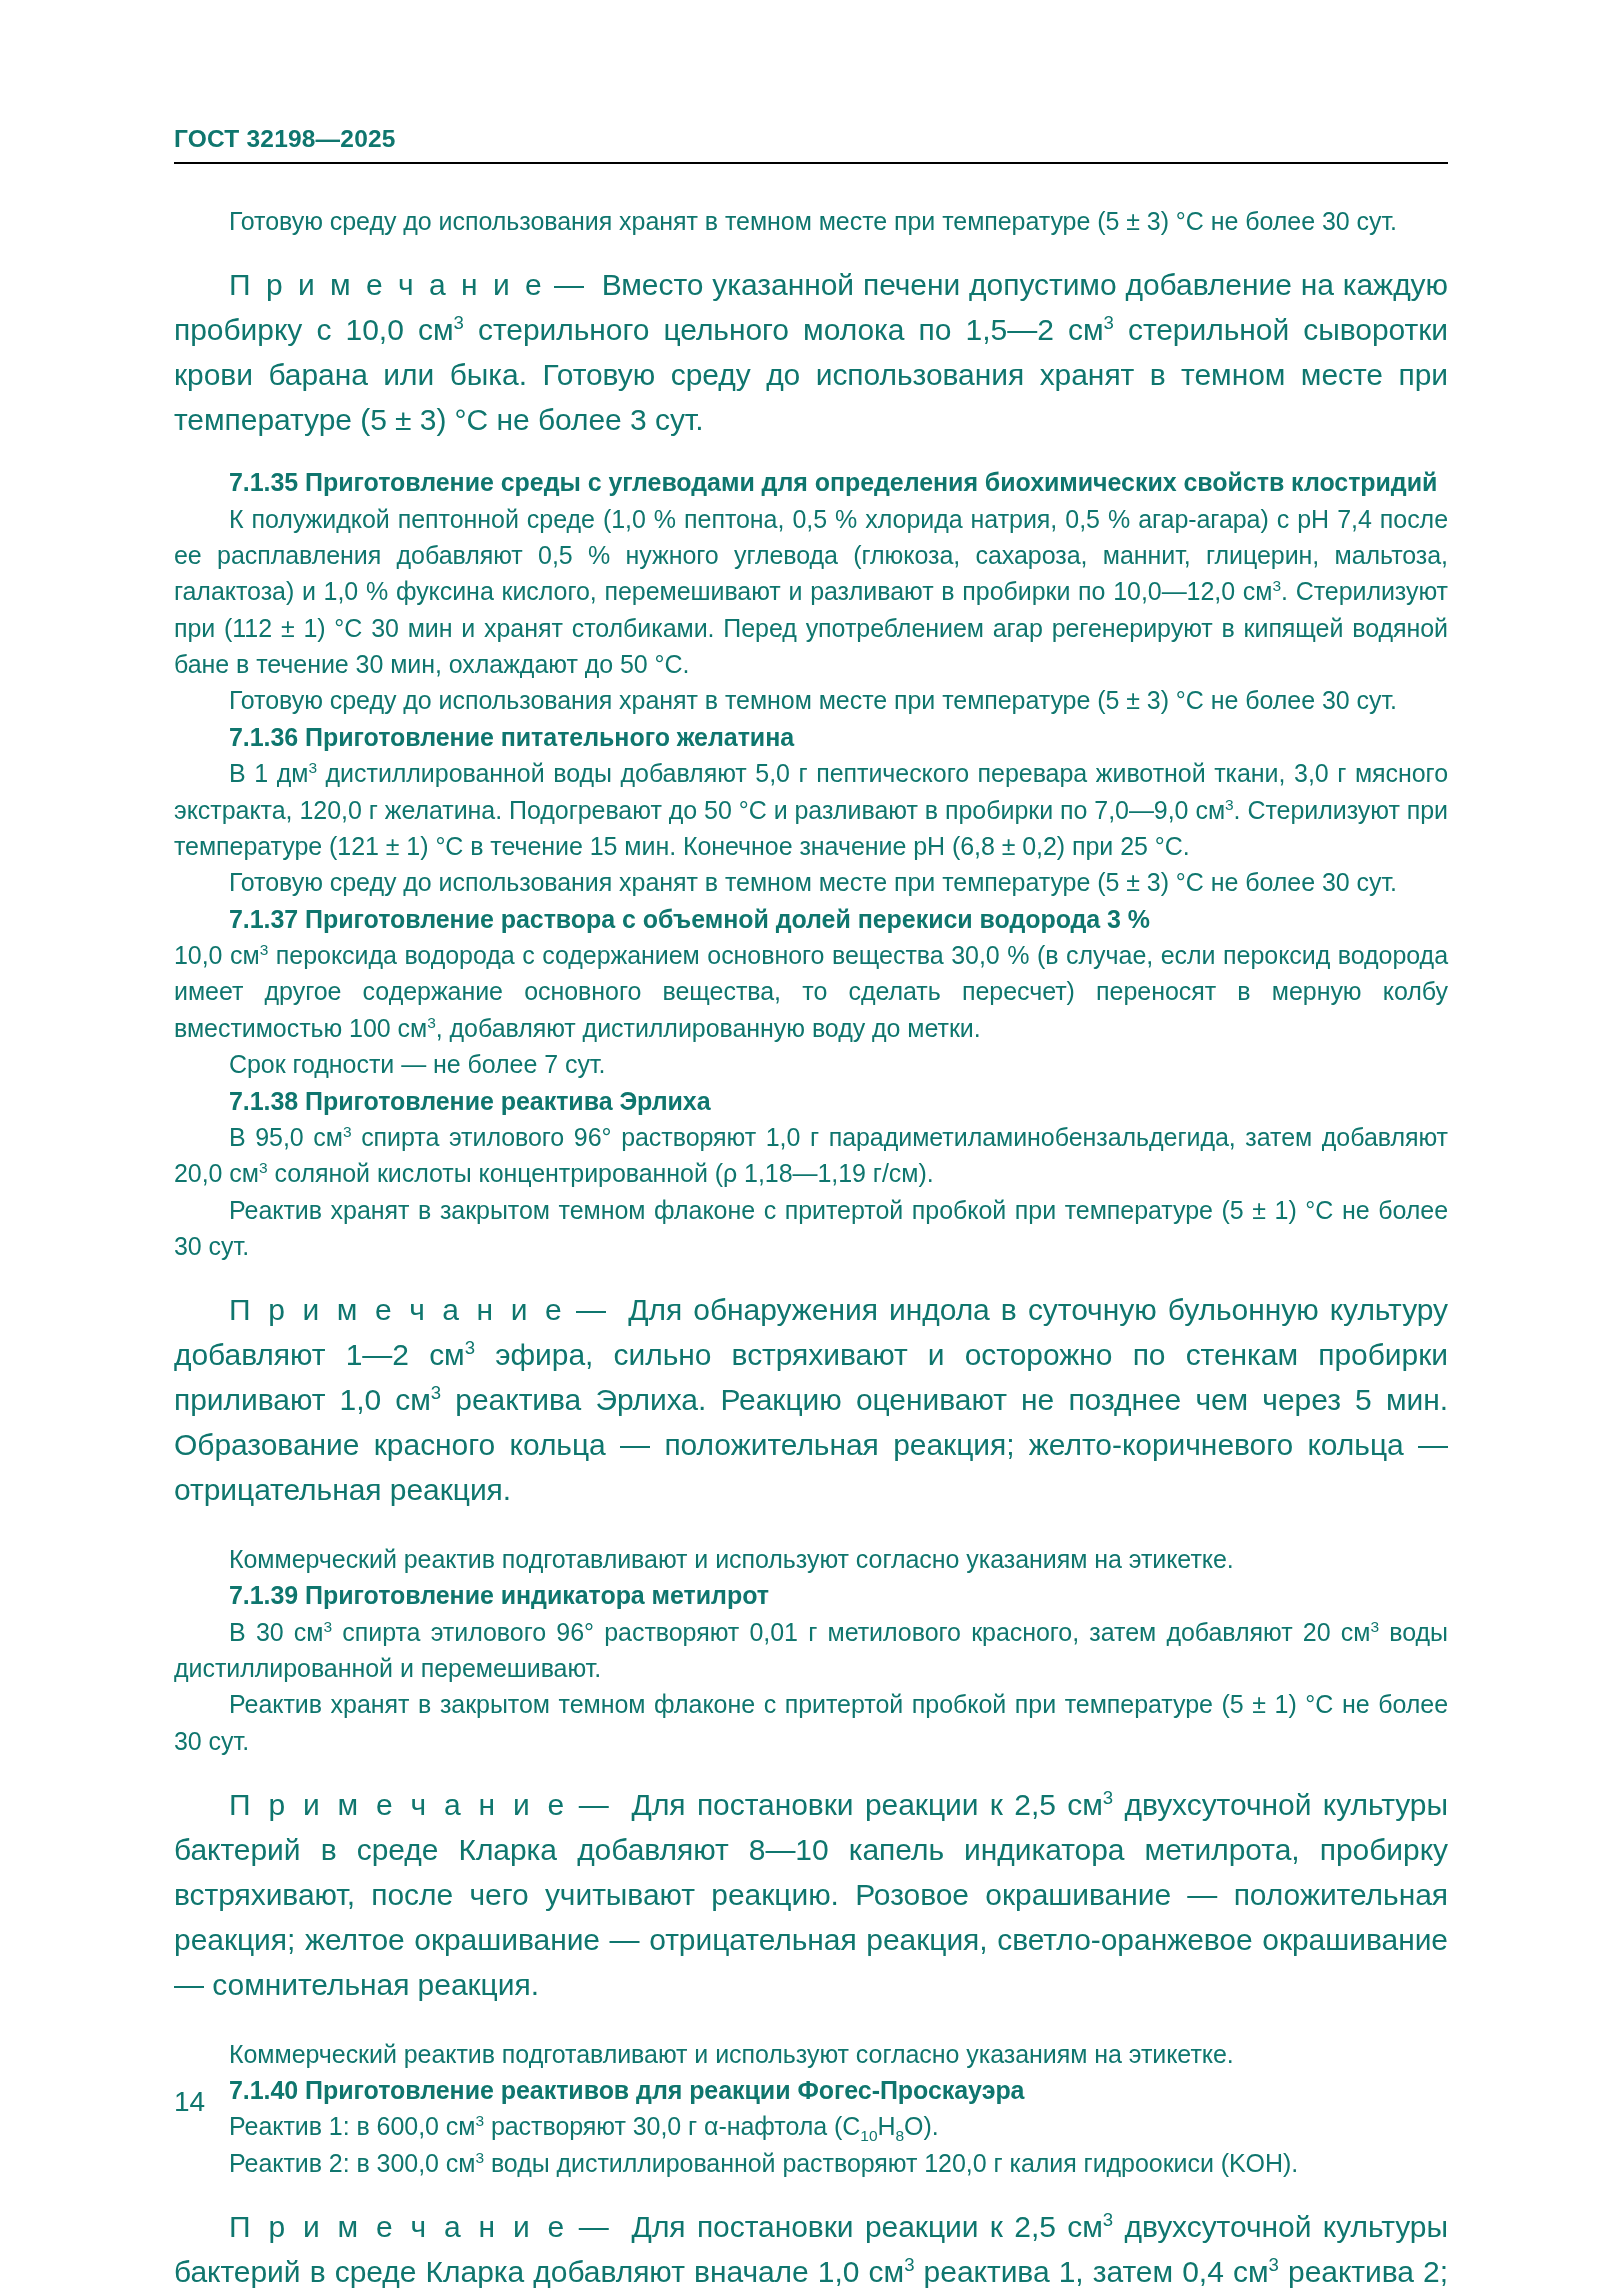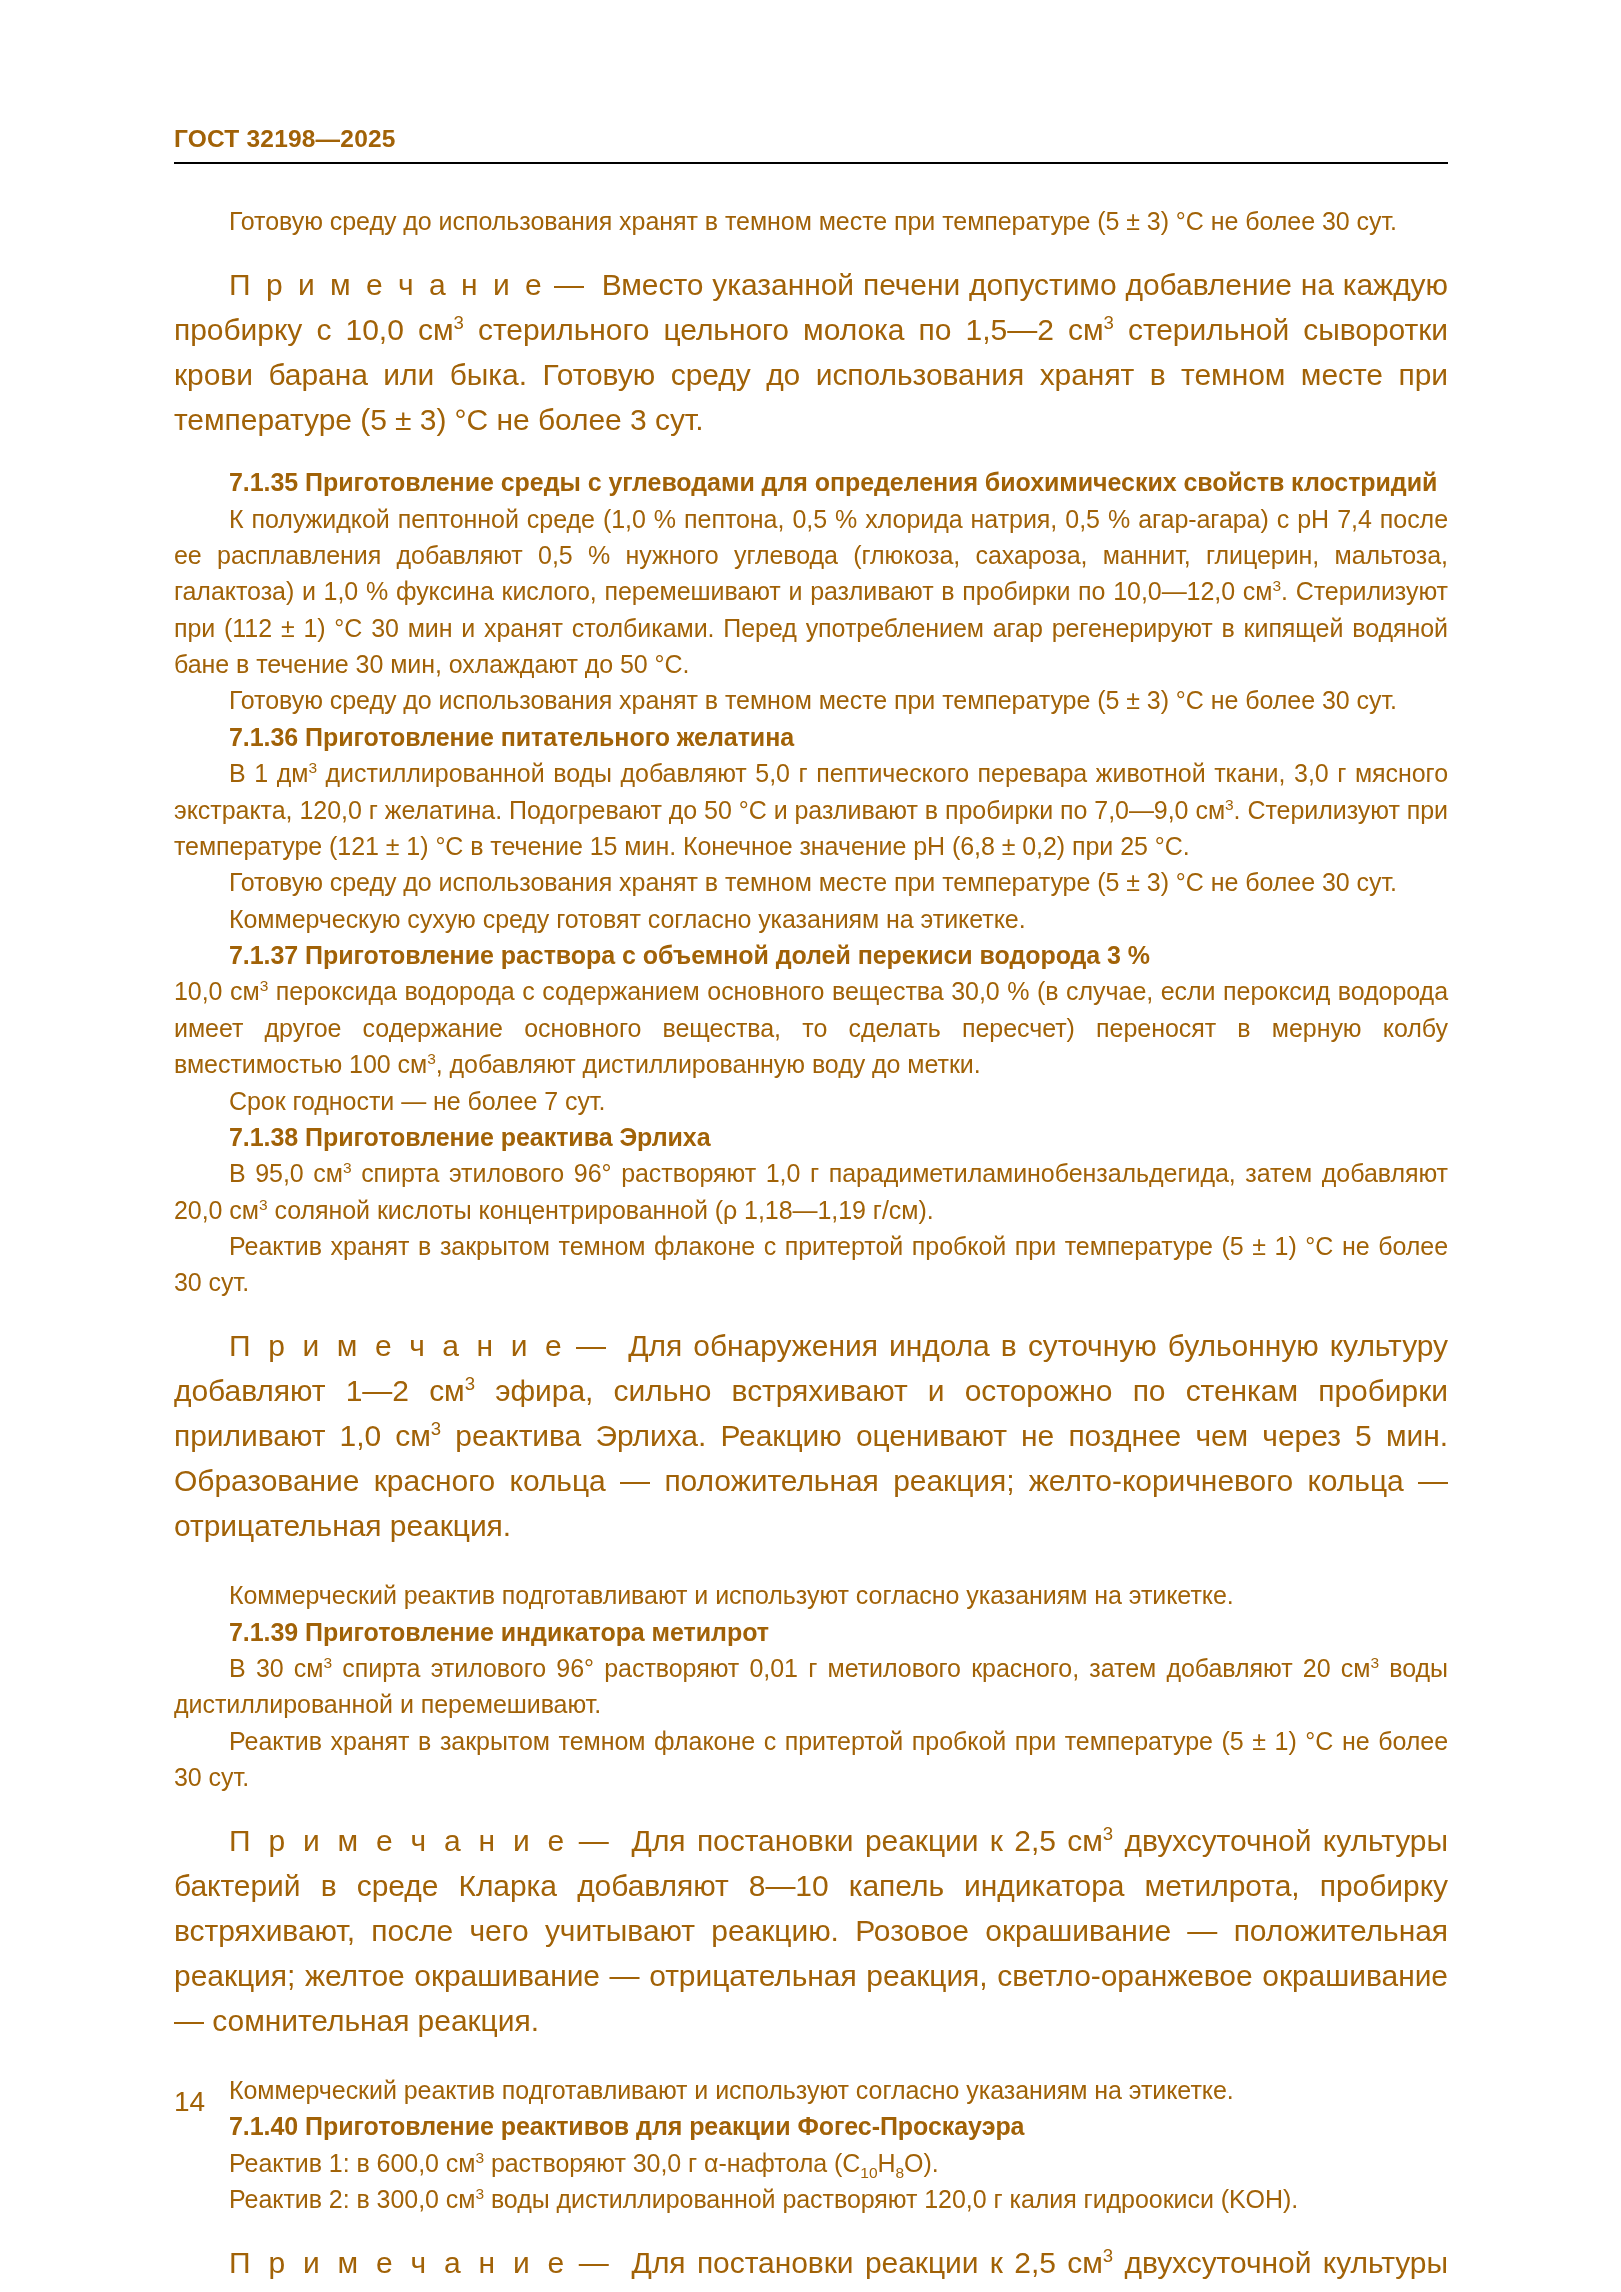--- a/index.html
+++ b/index.html
@@ -7,21 +7,21 @@
     padding: 0;
     background: #ffffff;
   }
   .page {
     position: relative;
     width: 1621px;
     height: 2293px;
     background: #ffffff;
     box-sizing: border-box;
     font-family: "Liberation Sans", sans-serif;
-    color: #a16207;
+    color: #0f766e;
     overflow: hidden;
   }
   .content {
     position: absolute;
     left: 174px;
     top: 125px;
     width: 1274px;
   }
   .header {
     font-size: 24.5px;
@@ -106,21 +106,20 @@
     <p class="body-text"><span>К полужидкой пептонной среде (1,0 % пептона, 0,5 % хлорида натрия, 0,5 % агар-агара) с pH 7,4 после ее расплавления добавляют 0,5 % нужного углевода (глюкоза, сахароза, маннит, глицерин, мальтоза, галактоза) и 1,0 % фуксина кислого, перемешивают и разливают в пробирки по 10,0—12,0 см</span><sup>3</sup><span>. Стерилизуют при (112 ± 1) °C 30 мин и хранят столбиками. Перед употреблением агар регенерируют в кипящей водяной бане в течение 30 мин, охлаждают до 50 °C.</span></p>
 
     <p class="body-text">Готовую среду до использования хранят в темном месте при температуре (5 ± 3) °C не более 30 сут.</p>
 
     <h3 class="section-heading">7.1.36 Приготовление питательного желатина</h3>
 
     <p class="body-text"><span>В 1 дм</span><sup>3</sup><span> дистиллированной воды добавляют 5,0 г пептического перевара животной ткани, 3,0 г мясного экстракта, 120,0 г желатина. Подогревают до 50 °C и разливают в пробирки по 7,0—9,0 см</span><sup>3</sup><span>. Стерилизуют при температуре (121 ± 1) °C в течение 15 мин. Конечное значение pH (6,8 ± 0,2) при 25 °C.</span></p>
 
     <p class="body-text">Готовую среду до использования хранят в темном месте при температуре (5 ± 3) °C не более 30 сут.</p>
 
-    <p class="body-text">Коммерческую сухую среду готовят согласно указаниям на этикетке.</p>
 
     <h3 class="section-heading">7.1.37 Приготовление раствора с объемной долей перекиси водорода 3 %</h3>
 
     <p class="cont"><span>10,0 см</span><sup>3</sup><span> пероксида водорода с содержанием основного вещества 30,0 % (в случае, если пероксид водорода имеет другое содержание основного вещества, то сделать пересчет) переносят в мерную колбу вместимостью 100 см</span><sup>3</sup><span>, добавляют дистиллированную воду до метки.</span></p>
 
     <p class="body-text">Срок годности — не более 7 сут.</p>
 
     <h3 class="section-heading">7.1.38 Приготовление реактива Эрлиха</h3>
 
     <p class="body-text"><span>В 95,0 см</span><sup>3</sup><span> спирта этилового 96° растворяют 1,0 г парадиметиламинобензальдегида, затем добавляют 20,0 см</span><sup>3</sup><span> соляной кислоты концентрированной (ρ 1,18—1,19 г/см).</span></p>

